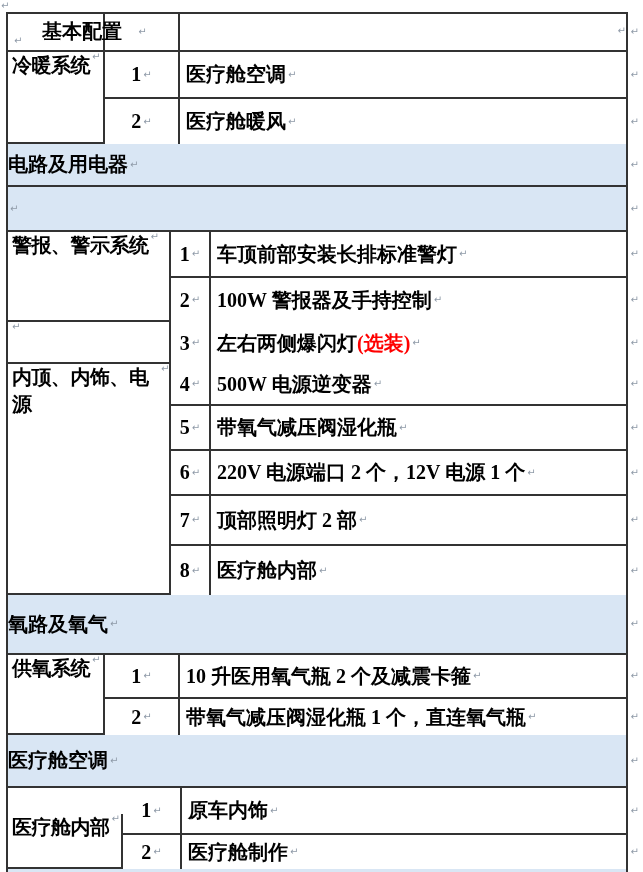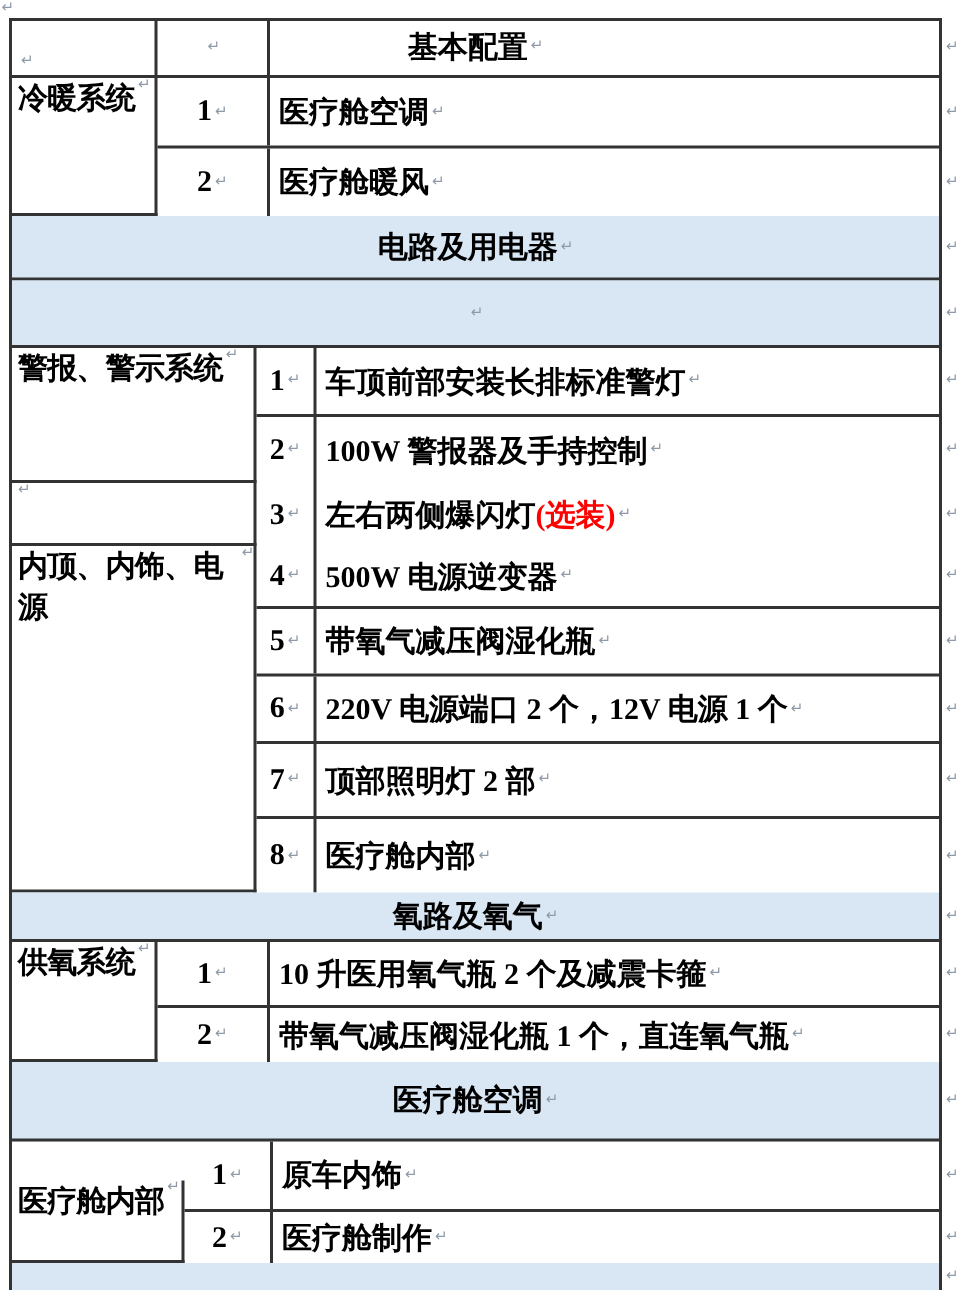--- a/index.html
+++ b/index.html
@@ -24,21 +24,21 @@
   .tbl{
     position:absolute;left:6px;top:12px;width:622px;
     border:2px solid var(--bd);
     border-bottom:none;
     background:#ffffff;
   }
   
   .row,.irow,.bluerow,.bluestrip{position:relative;display:flex;align-items:center;}
   .row{border-bottom:2px solid var(--bd);}
   .irow{border-bottom:2px solid var(--bd);}
-  .bluerow{border-bottom:2px solid var(--bd);background:var(--blue);justify-content:center;}
+  .bluerow{border-bottom:2px solid var(--bd);background:var(--blue);}
   .bluestrip{background:var(--blue);height:18px;}
   .group{display:flex;align-items:stretch;}
   .gl{
     border-right:2px solid var(--bd);
     border-bottom:2px solid var(--bd);
     display:flex;align-items:flex-start;
     padding-left:4px;
     letter-spacing:-0.5px;
   }
   .items{flex:1;display:flex;flex-direction:column;}
@@ -52,22 +52,23 @@
   .w-a1{width:97px;} .w-a2{width:75px;}      
   .w-c1{width:163px;} .w-c2{width:40px;}     
   .w-e1{width:115px;margin-top:26px;} .w-e2{width:59px;}     
   
   .trow .cell{height:100%;}
   .trow .t1{width:97px;border-right:2px solid var(--bd);display:flex;align-items:flex-end;padding:0 0 4px 4px;}
   .trow .t2{width:75px;border-right:2px solid var(--bd);display:flex;align-items:center;justify-content:center;}
   .trow .t3{flex:1;}
   .overlay{
     position:absolute;left:0;right:0;top:0;bottom:2px;
-    display:flex;align-items:center;justify-content:center;
+    display:flex;align-items:center;justify-content:space-between;
     pointer-events:none;
+    padding-left:34px;
   }
   .red{color:var(--red);}
   
   .mk{
     font-family:"DejaVu Sans",sans-serif;
     font-weight:normal;
     font-size:10px;
     color:var(--mark);
     margin-left:2px;
     line-height:1;
@@ -248,21 +249,21 @@
             </div>
           <div class="txt">
               <span>医疗舱内部</span>
               <span class="mk">↵</span>
             </div>
           <span class="mk rmk">↵</span>
         </div>
       </div>
     </div>
 
-    <div class="bluerow" style="height:33px">
+    <div class="bluerow" style="height:60px">
       <span>氧路及氧气</span>
         <span class="mk">↵</span>
       <span class="mk rmk">↵</span>
     </div>
 
     <div class="group">
       <div class="gl w-a1">
         <span>供氧系统</span>
           <span class="mk">↵</span>
       </div>

